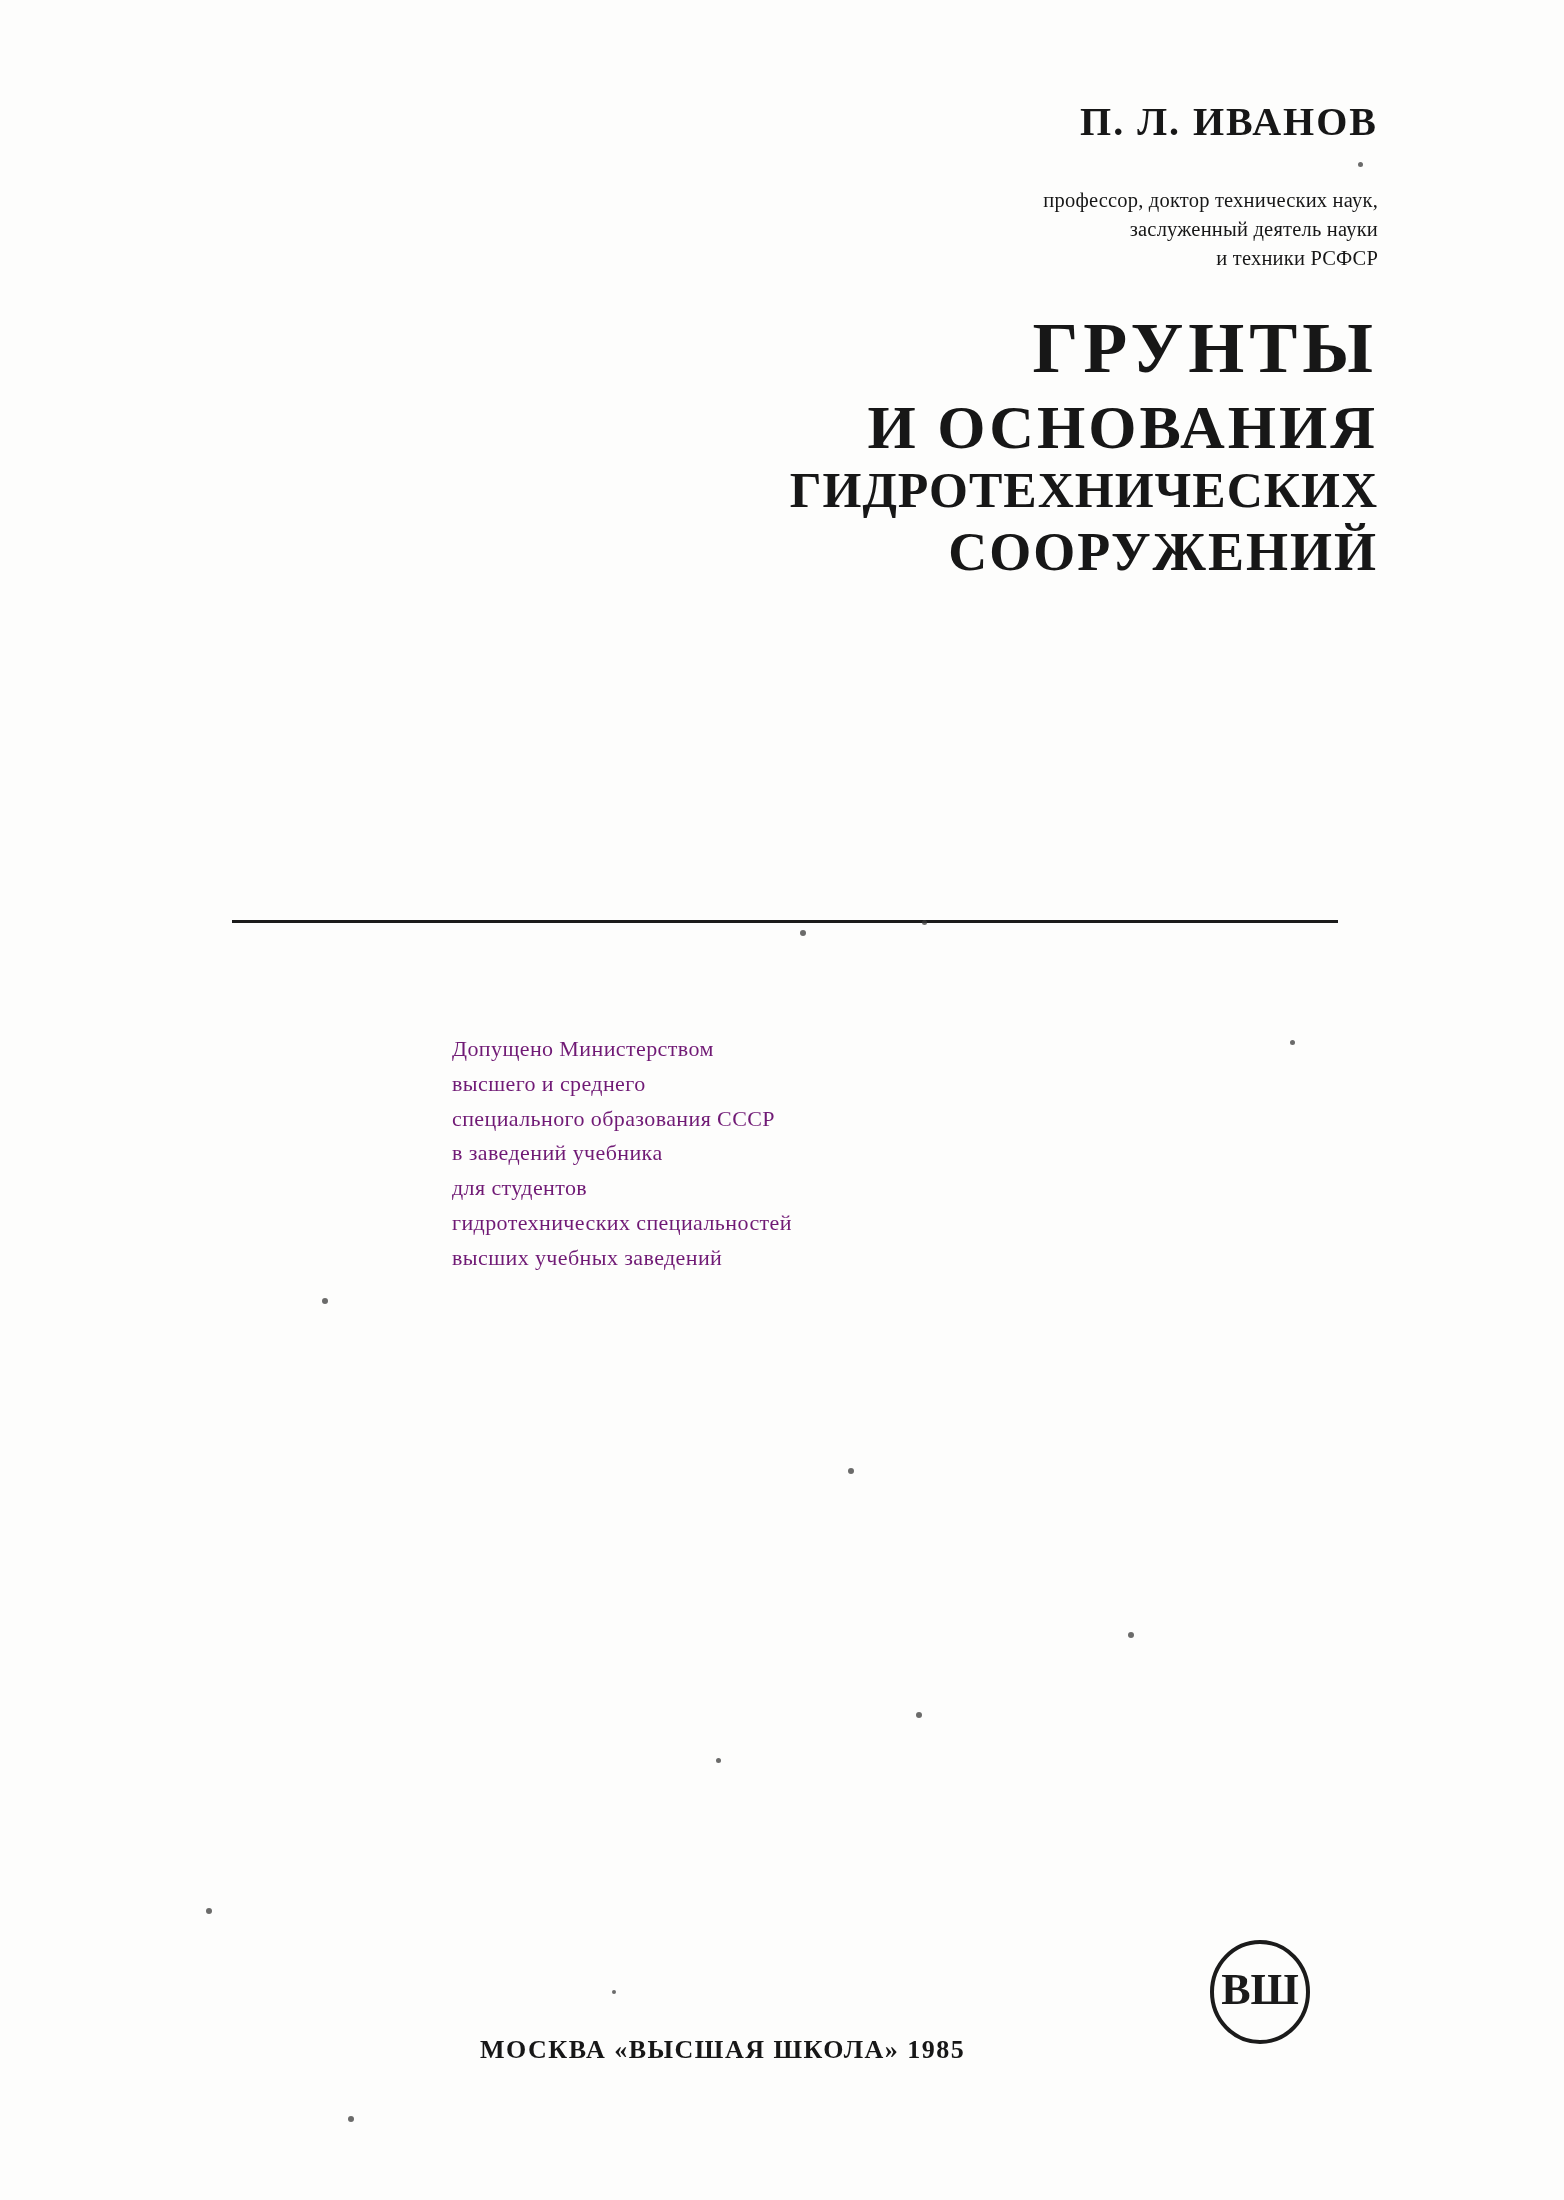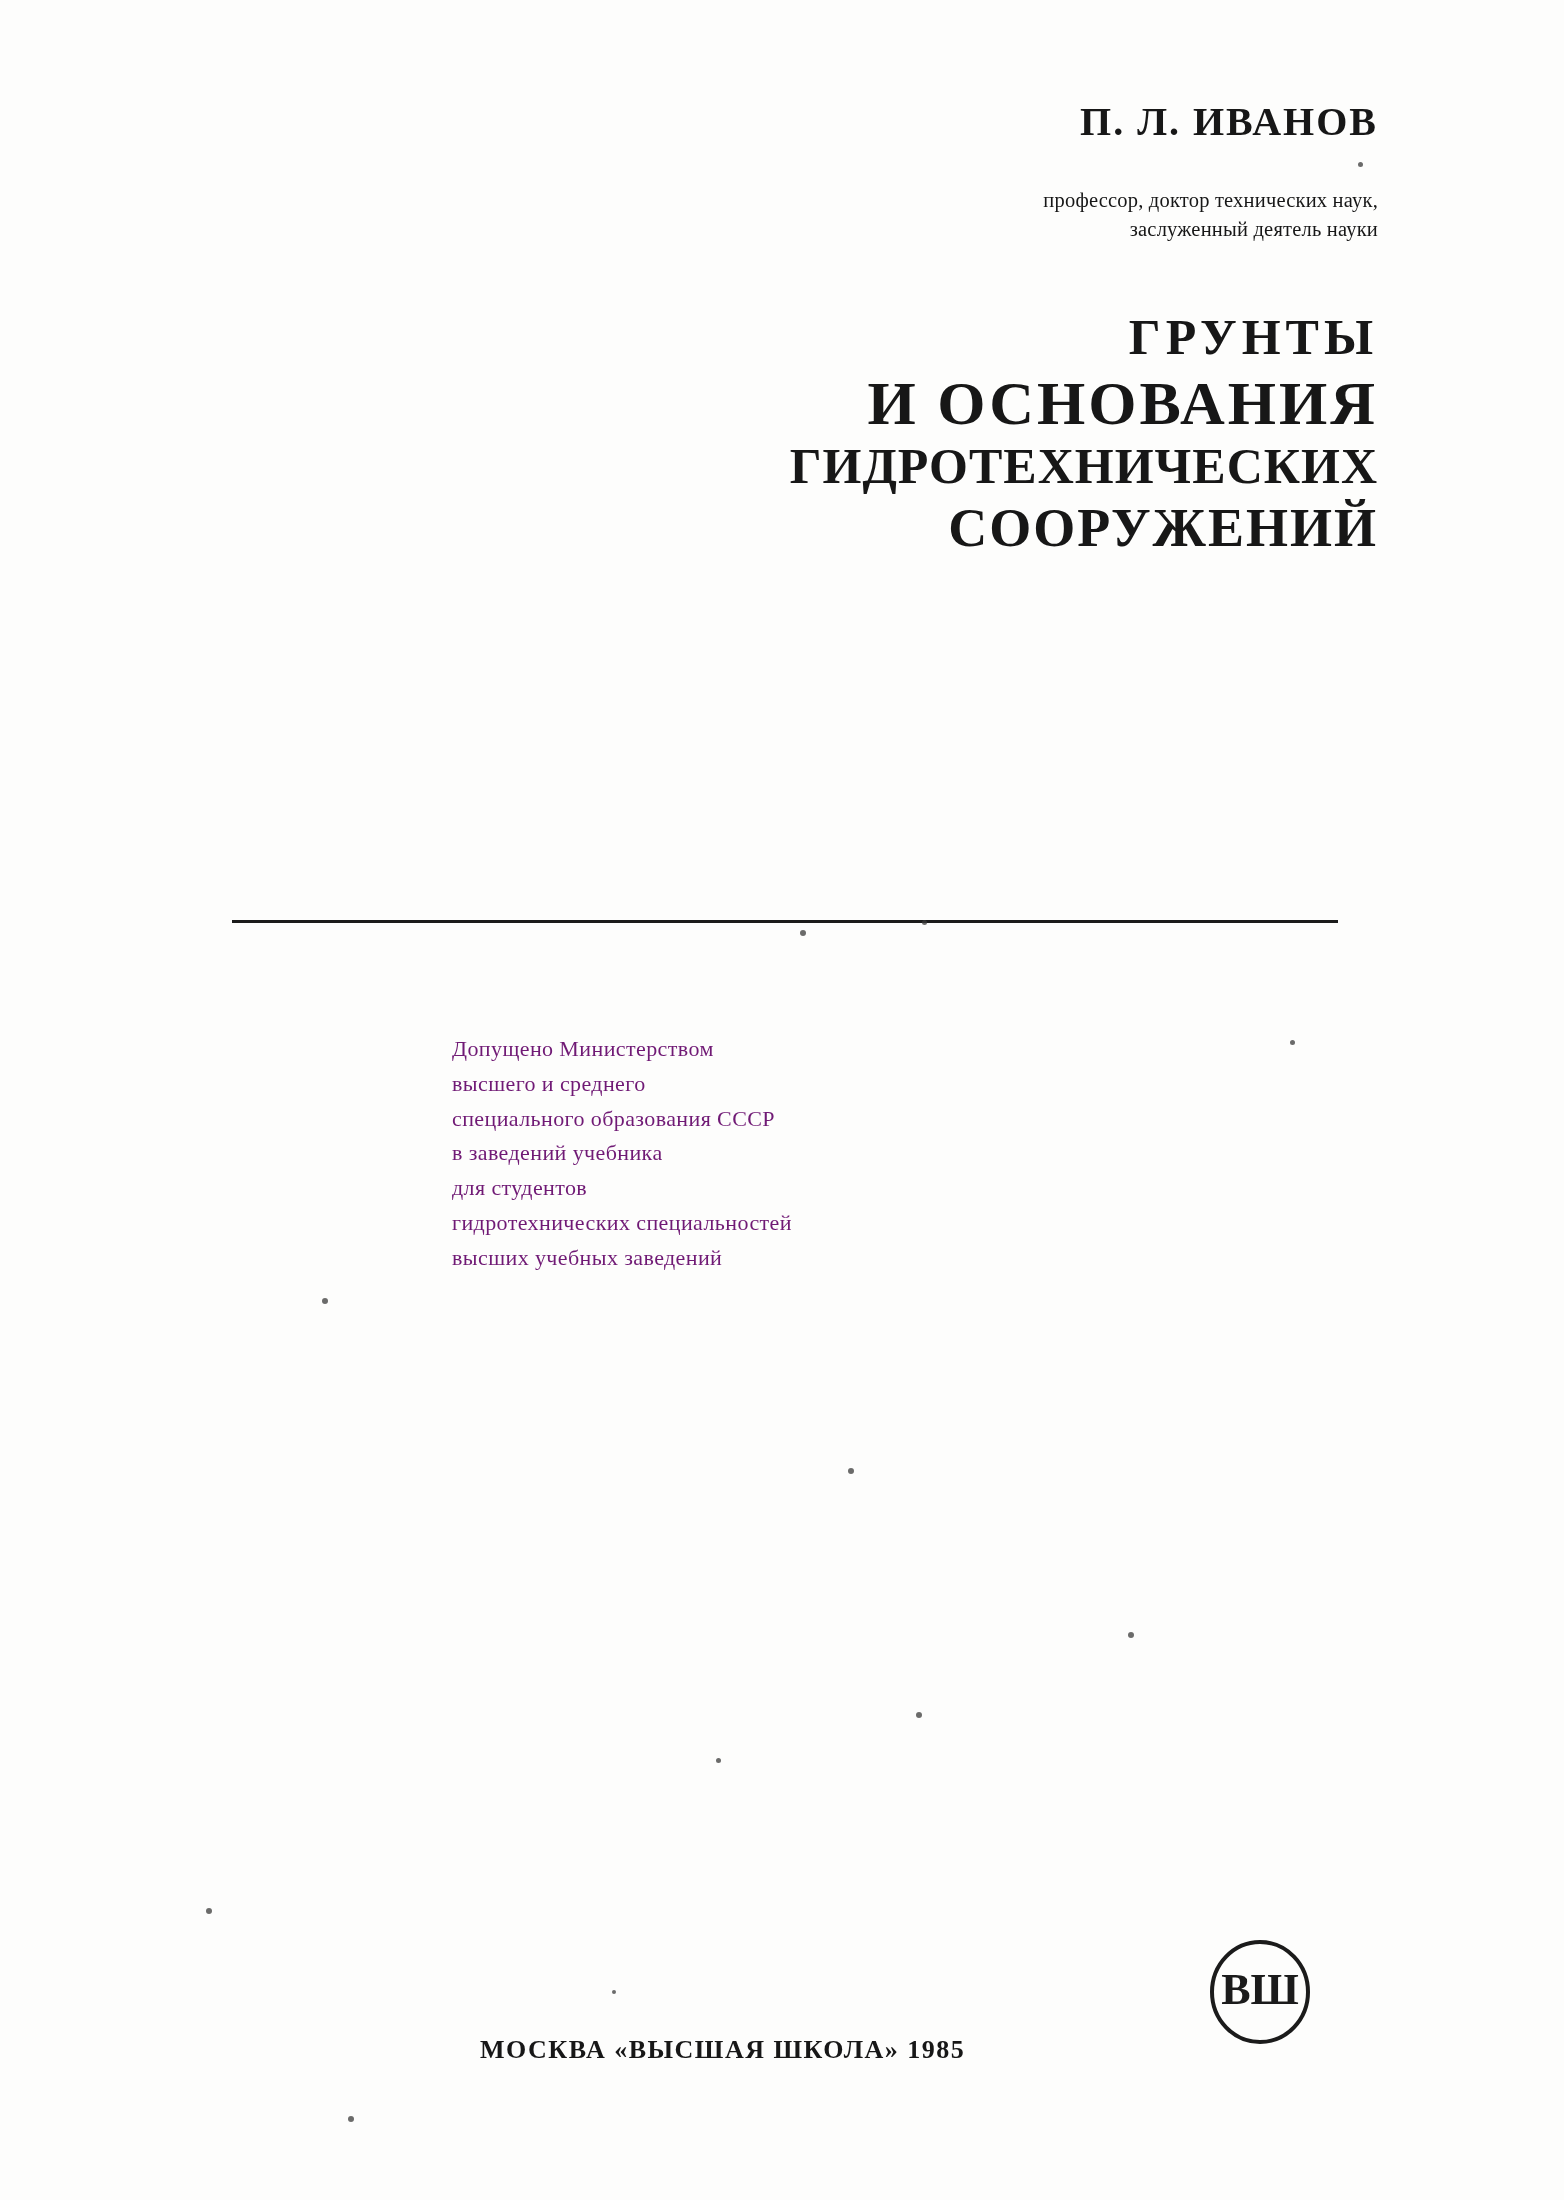--- a/index.html
+++ b/index.html
@@ -59,21 +59,21 @@
     left: 0;
     right: 186px;
     text-align: right;
   }
   .title-line {
     font-weight: bold;
     line-height: 1.08;
     white-space: nowrap;
     letter-spacing: 1px;
   }
-  .title-line.l1 { font-size: 50px; letter-spacing: 5px; }
+  .title-line.l1 { font-size: 72px; letter-spacing: 5px; }
   .title-line.l2 { font-size: 62px; letter-spacing: 3px; margin-top: 6px; }
   .title-line.l3 { font-size: 50px; letter-spacing: 1px; margin-top: 2px; }
   .title-line.l4 { font-size: 54px; letter-spacing: 2px; margin-top: 6px; }
 
   
   .divider {
     position: absolute;
     top: 920px;
     left: 232px;
     width: 1106px;
@@ -127,20 +127,21 @@
 
 <div class="page">
 
   <div class="author-block">
     <div class="author-name">П. Л. ИВАНОВ</div>
   </div>
 
   <div class="author-credentials">
     <div>профессор, доктор технических наук,</div>
     <div>заслуженный деятель науки</div>
+    <div>и техники РСФСР</div>
   </div>
 
   <div class="title-block">
     <div class="title-line l1">ГРУНТЫ</div>
     <div class="title-line l2">И ОСНОВАНИЯ</div>
     <div class="title-line l3">ГИДРОТЕХНИЧЕСКИХ</div>
     <div class="title-line l4">СООРУЖЕНИЙ</div>
   </div>
 
   <div class="divider"></div>

